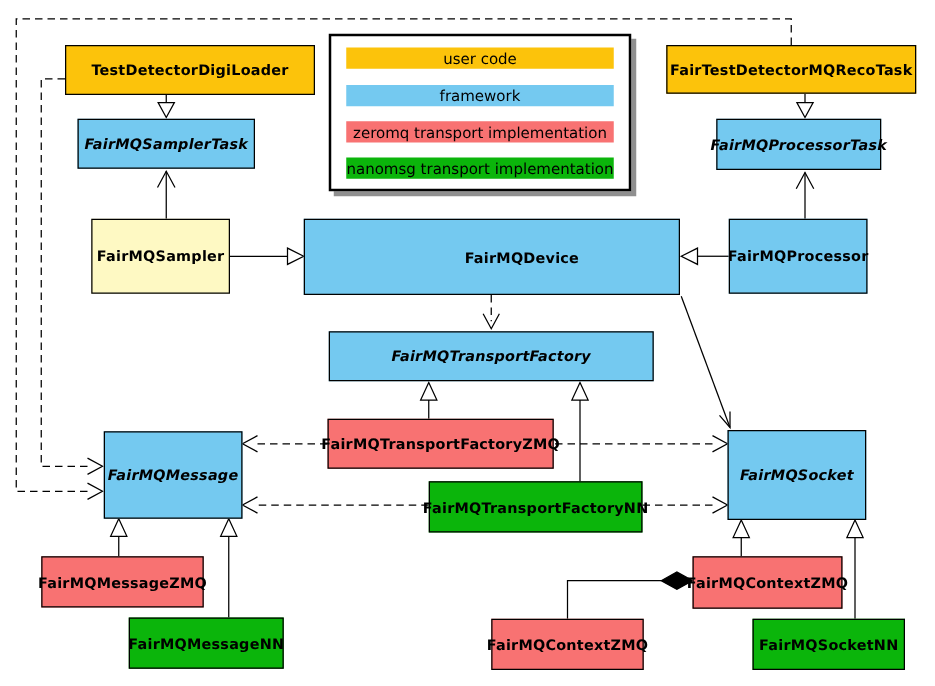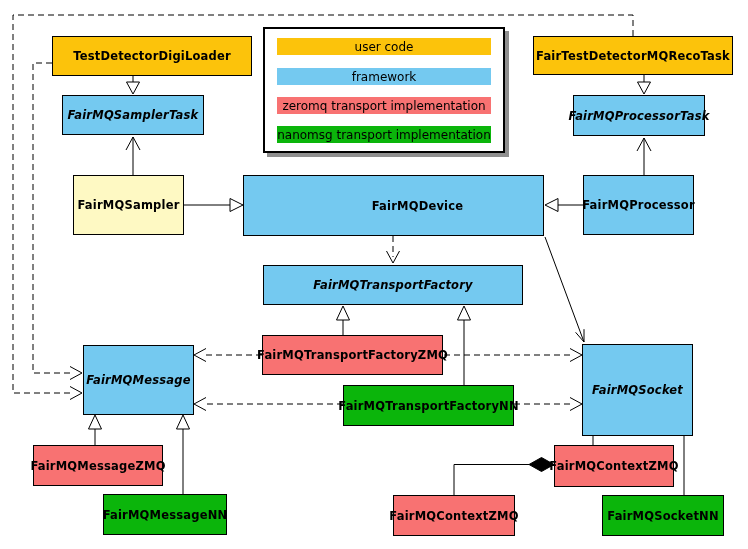--- a/index.html
+++ b/index.html
@@ -165,21 +165,21 @@
   <div class="node" style="left: 583px; top: 175px; width: 111px; height: 60px; background-color: rgb(116, 201, 240);">FairMQProcessor</div>
 
   <div class="node abstract" style="left: 263px; top: 265px; width: 260px; height: 40px; background-color: rgb(116, 201, 240);">FairMQTransportFactory</div>
 
   <div class="node" style="left: 262px; top: 335px; width: 181px; height: 40px; background-color: rgb(248, 114, 114);">FairMQTransportFactoryZMQ</div>
 
   <div class="node" style="left: 343px; top: 385px; width: 171px; height: 41px; background-color: rgb(11, 181, 11);">FairMQTransportFactoryNN</div>
 
   <div class="node abstract" style="left: 83px; top: 345px; width: 111px; height: 70px; background-color: rgb(116, 201, 240);">FairMQMessage</div>
 
-  <div class="node abstract" style="left: 582px; top: 344px; width: 111px; height: 92px; background-color: rgb(116, 201, 240);">FairMQSocket</div>
+  <div class="node abstract" style="left: 582px; top: 344px; width: 111px; height: 72px; background-color: rgb(116, 201, 240);">FairMQSocket</div>
 
   <div class="node" style="left: 33px; top: 445px; width: 130px; height: 41px; background-color: rgb(248, 114, 114);">FairMQMessageZMQ</div>
 
   <div class="node" style="left: 103px; top: 494px; width: 124px; height: 41px; background-color: rgb(11, 181, 11);">FairMQMessageNN</div>
 
   <div class="node" style="left: 393px; top: 495px; width: 122px; height: 41px; background-color: rgb(248, 114, 114);">FairMQContextZMQ</div>
 
   <div class="node" style="left: 554px; top: 445px; width: 120px; height: 42px; background-color: rgb(248, 114, 114);">FairMQContextZMQ</div>
 
   <div class="node" style="left: 602px; top: 495px; width: 122px; height: 41px; background-color: rgb(11, 181, 11);">FairMQSocketNN</div>

